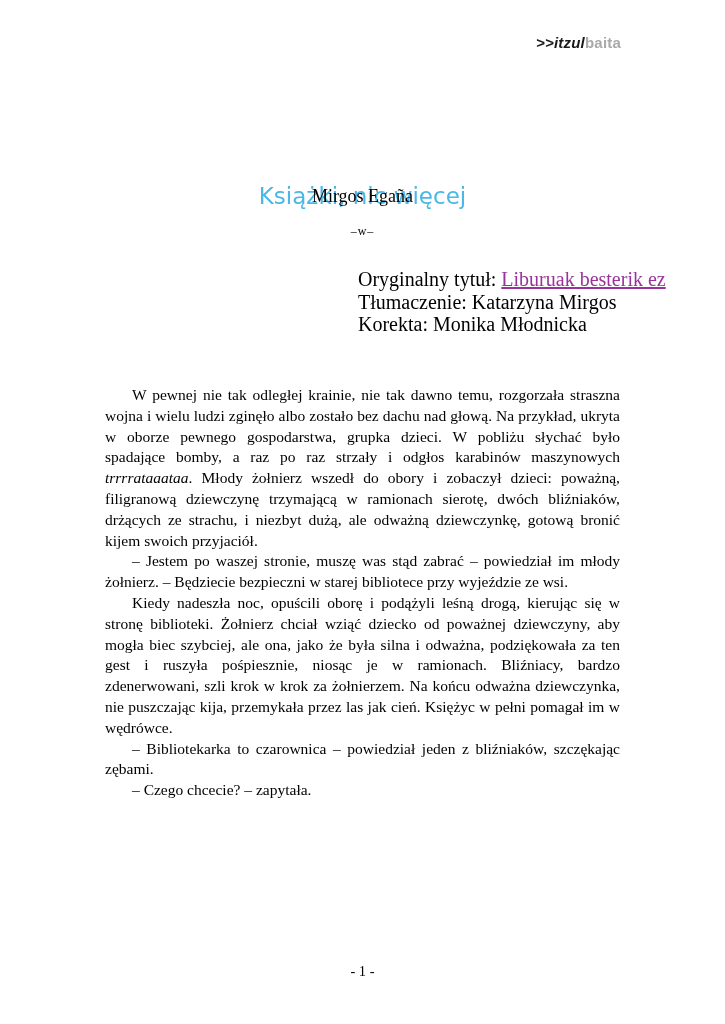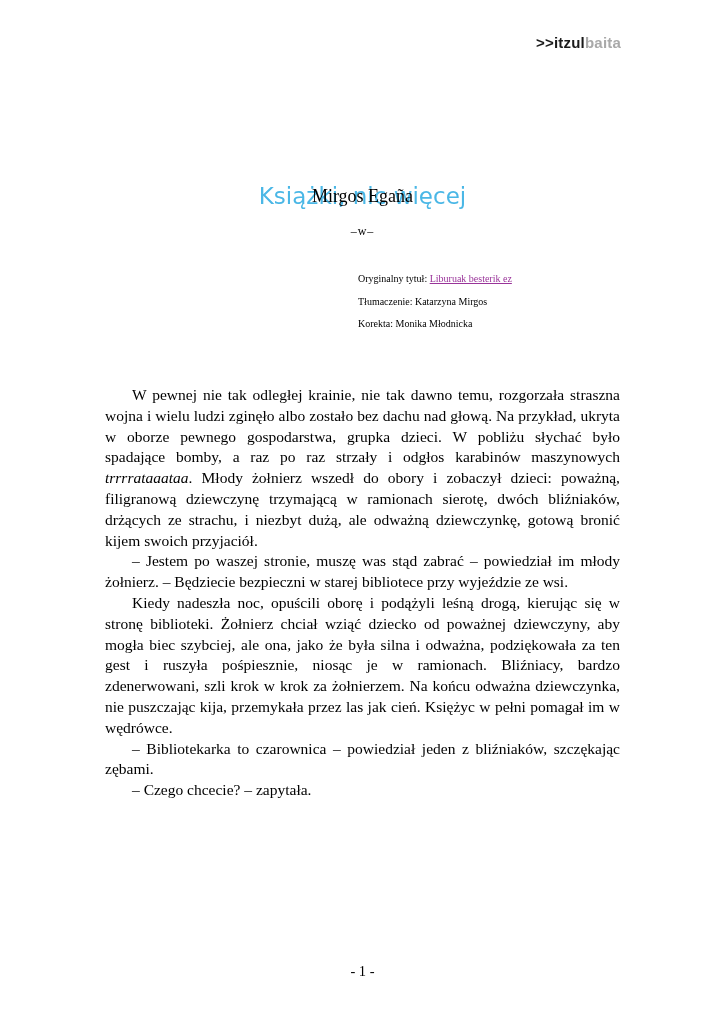--- a/index.html
+++ b/index.html
@@ -21,21 +21,21 @@
   .logo {
     position: absolute;
     top: 34px;
     right: 104px;
     font-family: "Liberation Sans", sans-serif;
     font-weight: bold;
     font-size: 15px;
     letter-spacing: 0.2px;
     white-space: nowrap;
   }
-  .logo .logo-dark { color: #1a1a1a; }
+  .logo .logo-dark { color: #1a1a1a; font-style: italic; }
   .logo .logo-light { color: #a9a9a9; text-align: center; }
 
   
   .title {
     position: absolute;
     top: 139px;
     left: 0;
     width: 100%;
     text-align: center;
     font-family: "DejaVu Sans", sans-serif;
@@ -61,21 +61,21 @@
     font-size: 12px;
     color: #000000;
     letter-spacing: 1px;
   }
 
   
   .meta {
     position: absolute;
     top: 268px;
     left: 358px;
-    font-size: 10px;
+    font-size: 20px;
     line-height: 22.5px;
   }
   .meta a.link {
     color: #993399;
     text-decoration: underline;
     cursor: pointer;
   }
 
   
   .body-text {

